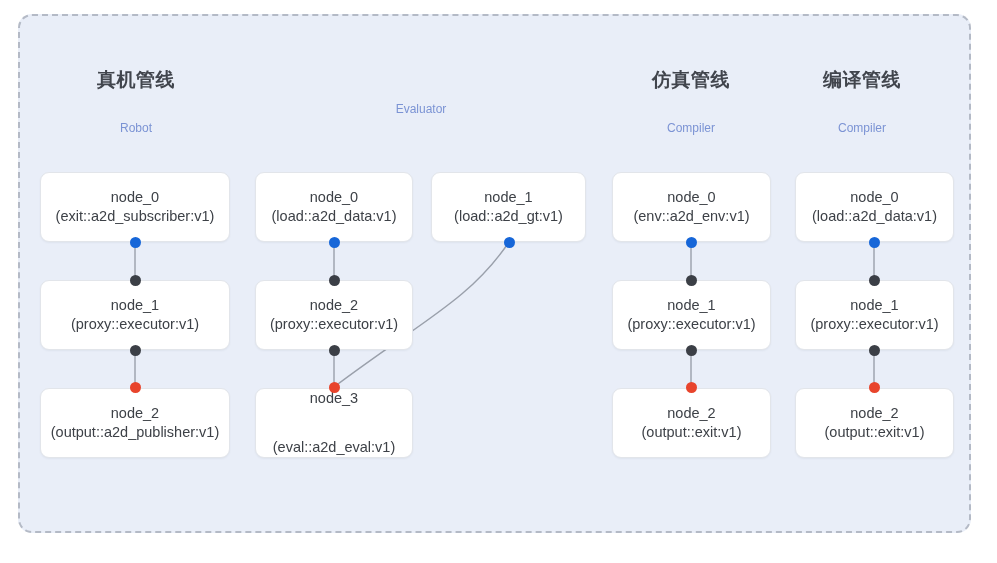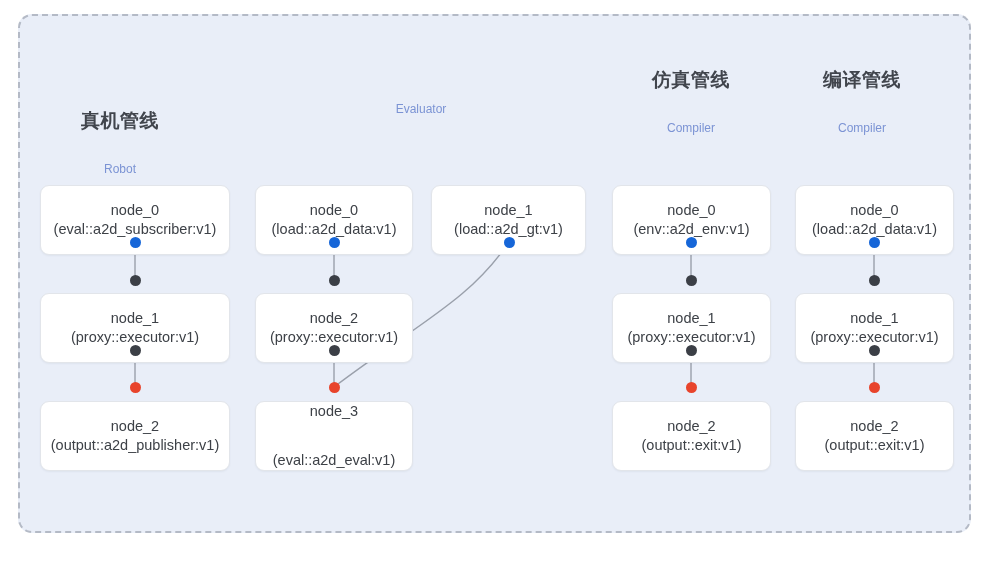--- a/index.html
+++ b/index.html
@@ -74,21 +74,20 @@
     box-sizing: border-box;
     background: #ffffff;
     border: 1px solid #e2e5ea;
     border-radius: 9px;
     box-shadow: 0 1px 2px rgba(40,50,70,0.055);
     display: flex;
     flex-direction: column;
     align-items: center;
     justify-content: center;
     height: 70px;
-    margin-top: 13px;
   }
   .node-name {
     font-size: 14.5px;
     color: #3d4147;
     line-height: 1.32;
     white-space: nowrap;
   }
   .node-type {
     font-size: 14.5px;
     color: #3d4147;
@@ -122,41 +121,41 @@
       <path d="M334,242 L334,280" fill="none" stroke="#9aa0ab" stroke-width="1.4"></path>
       <path d="M334,350 L334,387" fill="none" stroke="#9aa0ab" stroke-width="1.4"></path>
       <path d="M509,242 C470,300 420,322 334,387" fill="none" stroke="#9aa0ab" stroke-width="1.4"></path>
       <path d="M691,242 L691,280" fill="none" stroke="#9aa0ab" stroke-width="1.4"></path>
       <path d="M691,350 L691,387" fill="none" stroke="#9aa0ab" stroke-width="1.4"></path>
       <path d="M874,242 L874,280" fill="none" stroke="#9aa0ab" stroke-width="1.4"></path>
       <path d="M874,350 L874,387" fill="none" stroke="#9aa0ab" stroke-width="1.4"></path>
     </svg>
 
   <div id="headers">
-      <div class="col-header" style="left: 0; top: 70px; width: 240px; margin-top: 41px;">
+      <div class="col-header" style="left: 16px; top: 70px; width: 240px;">
         <div class="col-title-cn">真机管线</div>
         <div class="col-title-en">Robot</div>
       </div>
       <div class="col-header" style="left: 301px; top: 70px; width: 240px;">
         <div class="col-title-en">Evaluator</div>
       </div>
       <div class="col-header" style="left: 571px; top: 70px; width: 240px;">
         <div class="col-title-cn">仿真管线</div>
         <div class="col-title-en">Compiler</div>
       </div>
       <div class="col-header" style="left: 742px; top: 70px; width: 240px;">
         <div class="col-title-cn">编译管线</div>
         <div class="col-title-en">Compiler</div>
       </div>
     </div>
 
   <div id="nodes">
       <div class="node" style="left: 40px; top: 172px; width: 190px;">
         <div class="node-name">node_0</div>
-        <div class="node-type">(eval::a2d_subscriber:v1)</div>
+        <div class="node-type">(exit::a2d_subscriber:v1)</div>
       </div>
       <div class="node" style="left: 40px; top: 280px; width: 190px;">
         <div class="node-name">node_1</div>
         <div class="node-type">(proxy::executor:v1)</div>
       </div>
       <div class="node" style="left: 40px; top: 388px; width: 190px;">
         <div class="node-name">node_2</div>
         <div class="node-type">(output::a2d_publisher:v1)</div>
       </div>
       <div class="node" style="left: 255px; top: 172px; width: 158px;">

